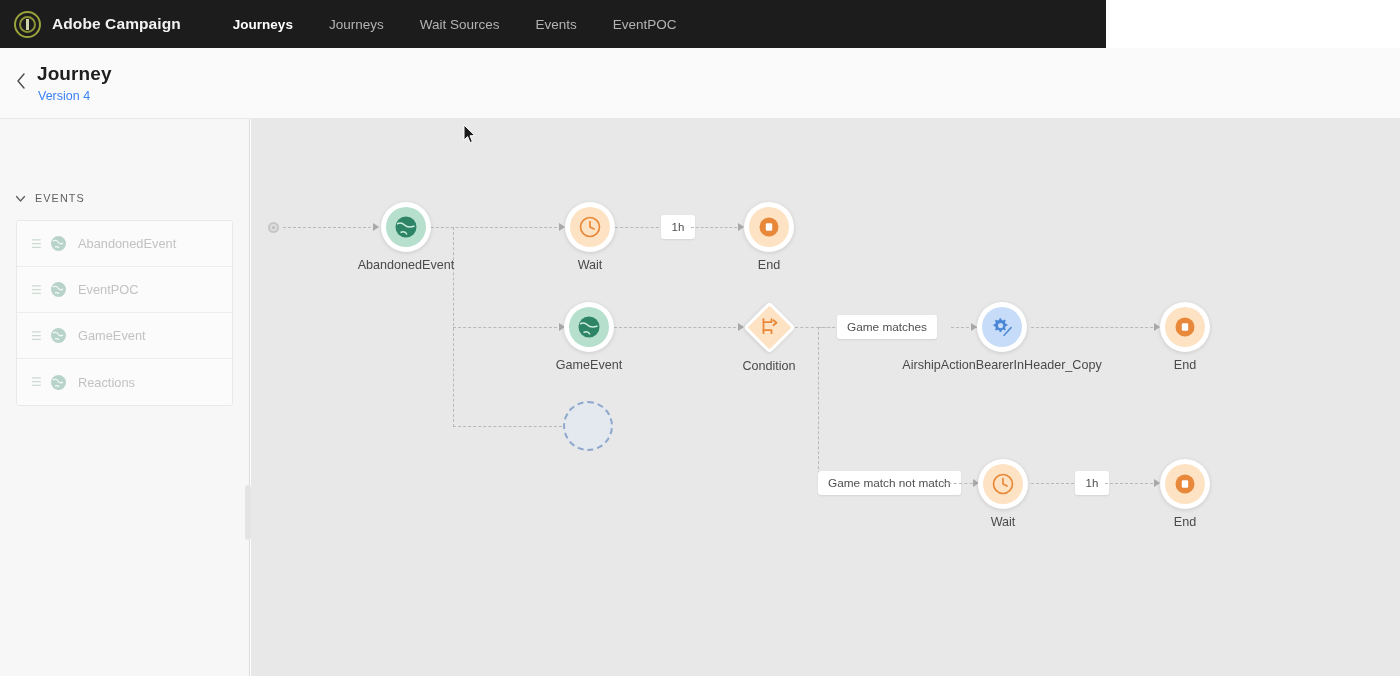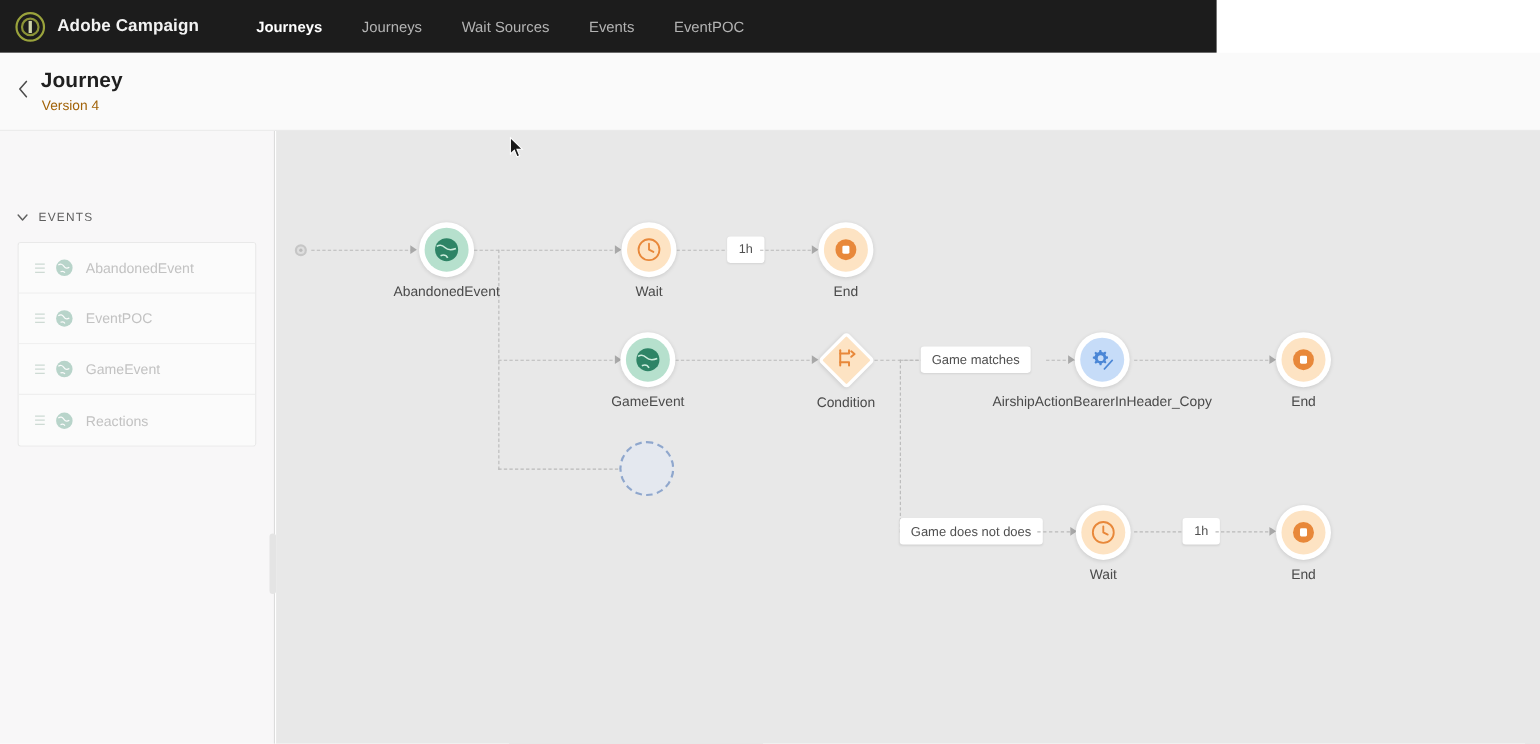--- a/index.html
+++ b/index.html
@@ -51,21 +51,21 @@
     position: absolute; left: 13px; top: 25px;
     width: 16px; height: 20px; cursor: pointer;
     color: #4b4b4b; font-size: 17px; line-height: 20px; text-align: center;
   }
   #page-title {
     position: absolute; left: 37px; top: 15px;
     font-size: 19px; font-weight: bold; color: #1f1f1f; letter-spacing: .1px; text-align: center;
   }
   #page-subtitle {
     position: absolute; left: 38px; top: 41px;
-    font-size: 12.5px; color: #a16207;
+    font-size: 12.5px; color: #3b82f6;
   }
 
   
   #sidebar {
     position: absolute; left: 0; top: 119px; width: 250px; height: 557px;
     background: #f8f7f8; border-right: 1px solid #dcdcdc;
   }
   #search-region {
     position: absolute; left: 0; top: 0; width: 250px; height: 61px;
     border-bottom: 1px solid #ececec;
@@ -317,21 +317,21 @@
   <div class="vline" style="left:567px; top:208px; height:157px;"></div>
 
   <div class="hline" style="left:567px; top:208px; width:22px;"></div>
   <div class="conn-label" style="left:586px; top:196px;">Game matches</div>
   <div class="hline" style="left:700px; top:208px; width:53px;"></div>
   <div class="arrow" style="left:720px; top:204px;"></div>
   <div class="hline" style="left:780px; top:208px; width:127px;"></div>
   <div class="arrow" style="left:903px; top:204px;"></div>
 
   <div class="hline" style="left:567px; top:364px; width:5px;"></div>
-  <div class="conn-label" style="left:567px; top:352px;">Game does not does</div>
+  <div class="conn-label" style="left:567px; top:352px;">Game match not match</div>
   <div class="hline" style="left:692px; top:364px; width:35px;"></div>
   <div class="arrow" style="left:722px; top:360px;"></div>
   <div class="hline" style="left:780px; top:364px; width:43px;"></div>
   <div class="conn-label square" style="left:824px; top:352px;">1h</div>
   <div class="hline" style="left:854px; top:364px; width:53px;"></div>
   <div class="arrow" style="left:903px; top:360px;"></div>
 
   <div class="node" style="left:130px; top:83px;">
     <div class="node-circle">
       <div class="node-inner green">

